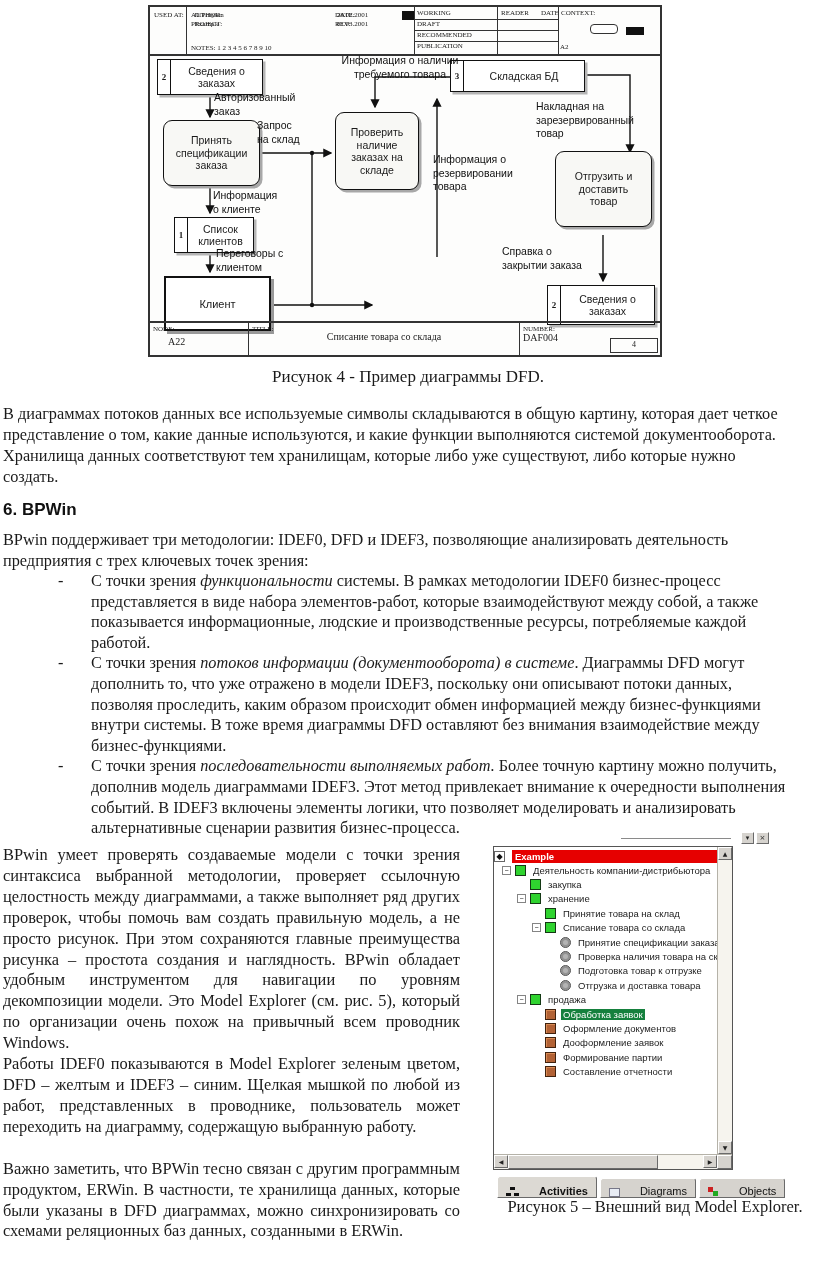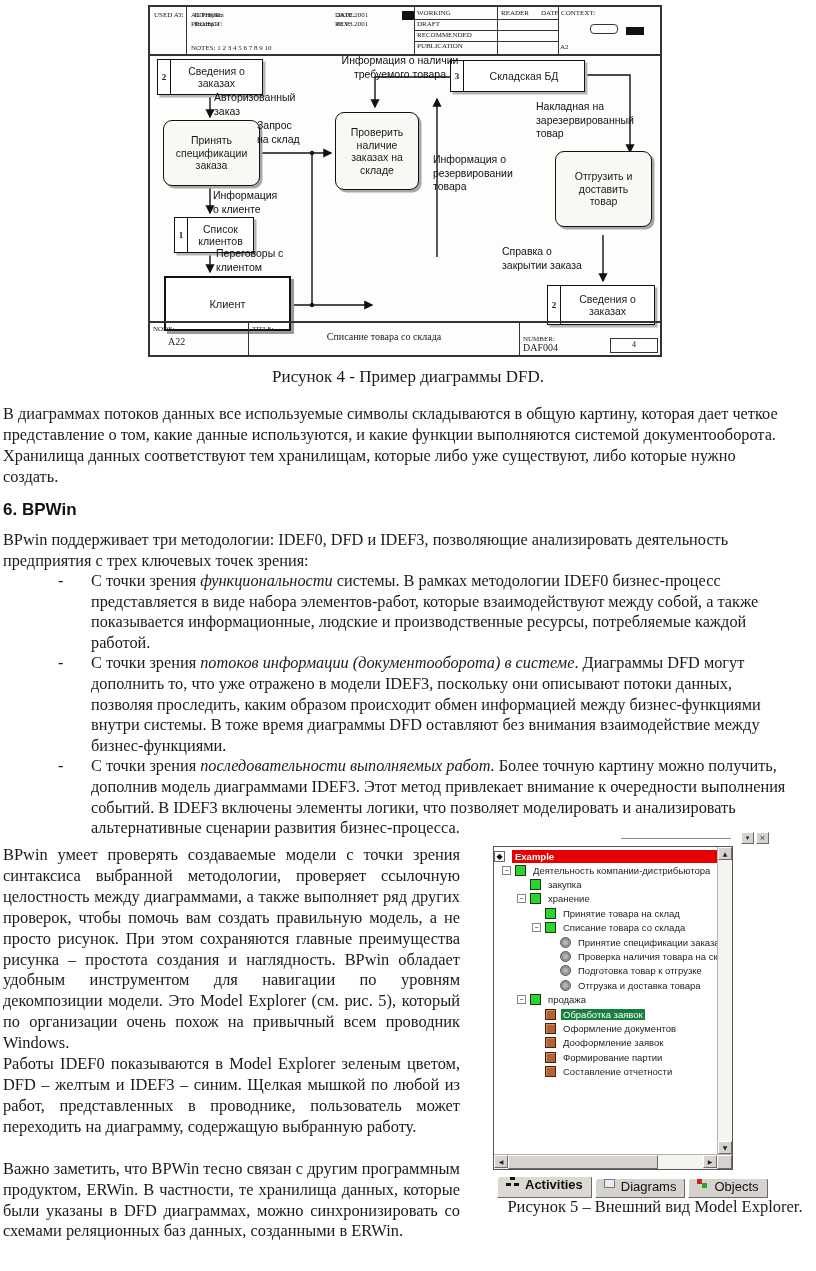--- a/index.html
+++ b/index.html
@@ -21,21 +21,21 @@
          display:flex;align-items:stretch;font:10.5px/12px "Liberation Sans",sans-serif;box-sizing:border-box;}
   .store .num{flex:0 0 12px;border-right:1.8px solid #111;display:flex;align-items:center;justify-content:center;font:bold 9px "Liberation Serif",serif;}
   .store .slab{flex:1;display:flex;align-items:center;justify-content:center;text-align:center;white-space:pre-line;}
   .ext{position:absolute;border:2.2px solid #111;background:#fff;box-shadow:3px 3px 0 #999;
        display:flex;align-items:center;justify-content:center;font:11px "Liberation Sans",sans-serif;box-sizing:border-box;}
   .flb{position:absolute;font:10.5px/13.5px "Liberation Sans",sans-serif;white-space:pre-line;color:#111;}
   .fig4 .ftr{position:absolute;left:0;right:0;bottom:0;height:32px;border-top:2px solid #333;display:flex;font-size:7px;}
   .ftr .cell{position:relative;box-sizing:border-box;}
   .ftr .c1{width:99px;border-right:1.5px solid #333;text-decoration:underline;}
   .ftr .c2{flex:1;border-right:1.5px solid #333;}
-  .ftr .c3{width:140px;margin-top:10px;}
+  .ftr .c3{width:140px;}
   .ftr .tiny{position:absolute;left:3px;top:2px;}
   .ftr .big{position:absolute;font-size:10px;}
   .pagebox{position:absolute;right:2px;bottom:2px;width:46px;height:13px;border:1.5px solid #333;font-size:8px;text-align:center;line-height:12px;}
   
   .cap4{position:absolute;left:0;top:367px;width:816px;text-align:center;font-size:17px;}
   .para{position:absolute;left:3px;width:788px;font-size:16.3px;line-height:21px;}
   .h6{position:absolute;left:3px;top:500px;font:bold 17px "Liberation Sans",sans-serif;color:#111;}
   .bullets{position:absolute;left:3px;top:571px;width:792px;font-size:16.3px;line-height:20.6px;}
   .bullet{position:relative;padding-left:88px;}
   .bullet .dash{position:absolute;left:55px;top:0;}
@@ -66,22 +66,22 @@
        text-align:center;color:#111;margin-right:4px;box-sizing:border-box;}
   .spacer{flex:0 0 13px;}
   .ti{flex:0 0 11px;width:11px;height:11px;margin-right:5px;border:1px solid #143814;box-sizing:border-box;}
   .ti.green{background:#2fd32f;}
   .ti.gray{border-radius:50%;background:#b4b4b4;border-color:#555;box-shadow:inset 0 0 0 2px #929292;}
   .ti.brown{background:#b26235;border-color:#40220e;box-shadow:inset 1px 1px 0 #d98b55;}
   .ti.model{background:#fff;border-color:#666;font-size:8px;line-height:9px;text-align:center;color:#111;}
   .tlab{padding:0 2px;}
   .trow.sel .tlab{background:#15803d;color:#fff;}
   .tabs{position:absolute;left:4px;top:346px;display:flex;gap:3px;align-items:flex-end;}
-  .tab{display:flex;align-items:flex-start;gap:6px;height:20px;padding:0 8px;background:#d6d3ce;
-       border:1px solid;border-color:#fff #6a6a6a #6a6a6a #fff;border-radius:3px 3px 0 0;font-size:13px;color:#111;box-sizing:border-box;}
+  .tab{display:flex;align-items:flex-end;gap:20px;height:20px;padding:0 8px;background:#d6d3ce;
+       border:1px solid;border-color:#fff #6a6a6a #6a6a6a #fff;border-radius:3px 3px 0 0;font-size:11px;color:#111;box-sizing:border-box;}
   .tab.active{font-weight:bold;height:22px;background:#dcd9d3;}
   .icon-activities{position:relative;width:13px;height:10px;display:inline-block;}
   .icon-activities::before{content:"";position:absolute;left:4px;top:0;width:5px;height:3px;background:#111;
        box-shadow:-4px 6px 0 #111,4px 6px 0 #111;}
   .icon-diagrams{width:11px;height:9px;display:inline-block;border:1px solid #778;background:#e8ecf4;box-sizing:border-box;}
   .icon-objects{position:relative;width:11px;height:10px;display:inline-block;}
   .icon-objects::before{content:"";position:absolute;left:0;top:0;width:5px;height:5px;background:#c22;}
   .icon-objects::after{content:"";position:absolute;left:5px;top:4px;width:5px;height:5px;background:#2a2;}
   i{font-style:italic;}
 </style>
@@ -166,21 +166,21 @@
 спецификации
 заказа</div>
     <div class="proc" style="left:185px;top:105px;width:84px;height:78px">Проверить
 наличие
 заказах на
 складе</div>
     <div class="proc" style="left:405px;top:144px;width:97px;height:76px">Отгрузить и
 доставить
 товар</div>
 
-    <div class="ext" style="left:14px;top:269px;width:127px;height:55px">Клиент</div>
+    <div class="ext" style="left:14px;top:269px;width:107px;height:55px">Клиент</div>
 
     <div class="flb" style="left:150px;top:47px;width:200px;text-align:center">Информация о наличии
 требуемого товара</div>
     <div class="flb" style="left:64px;top:84px">Авторизованный
 заказ</div>
     <div class="flb" style="left:107px;top:112px">Запрос
 на склад</div>
     <div class="flb" style="left:283px;top:146px">Информация о
 резервировании
 товара</div>

